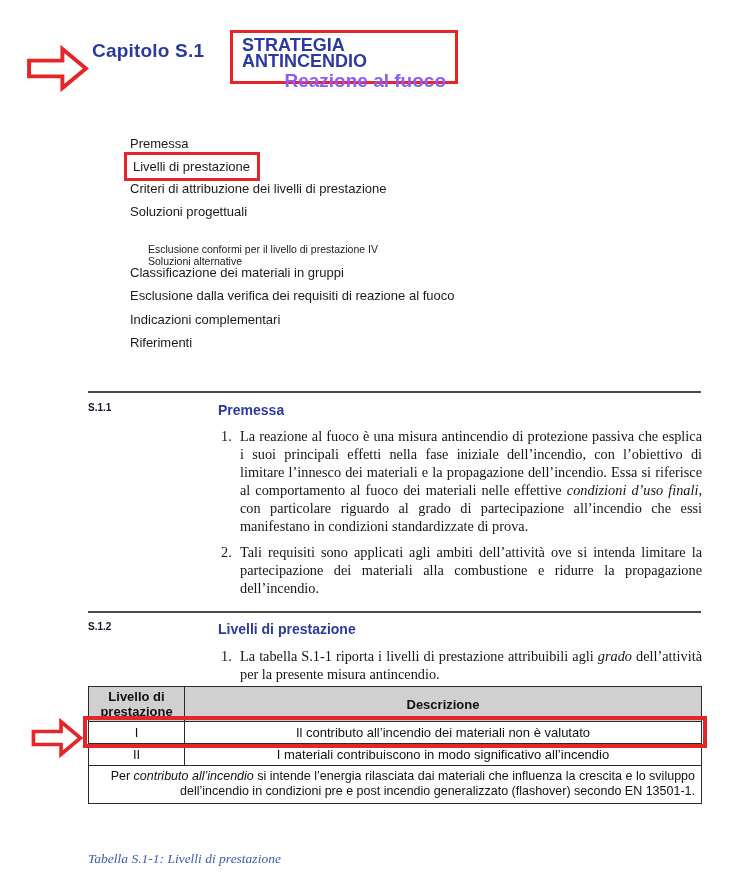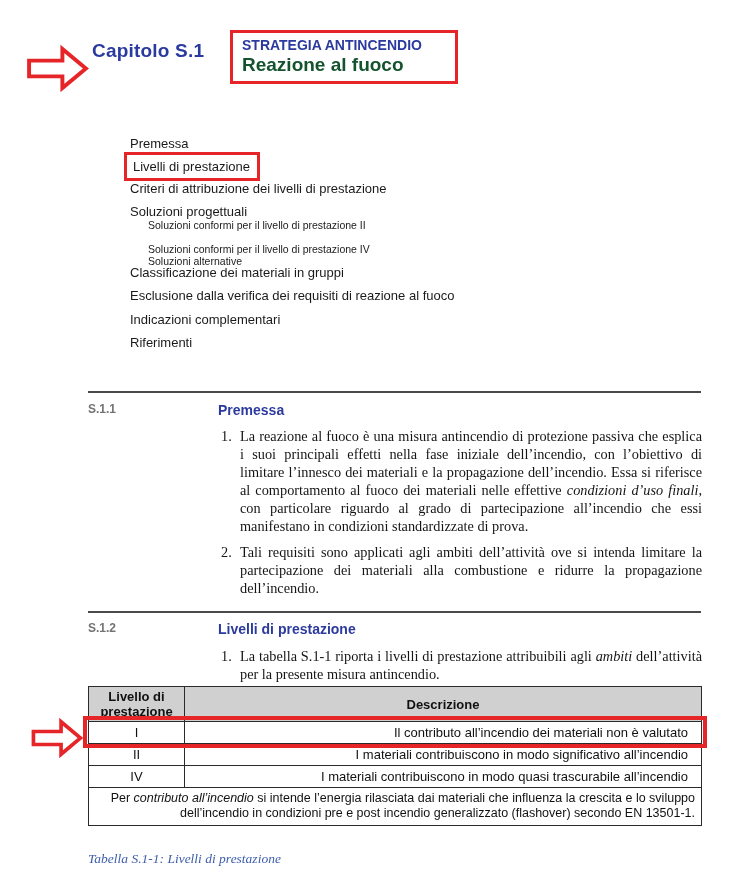--- a/index.html
+++ b/index.html
@@ -14,54 +14,54 @@
   .arrow-top { left:26px; top:44px; }
   .arrow-row { left:31px; top:714px; }
   .chapter-label {
     position:absolute; left:92px; top:40px;
     font-size:19px; font-weight:bold; color:#2b3a9e; letter-spacing:0.2px;
   }
   .banner-box {
     position:absolute; left:230px; top:30px; width:228px; height:54px;
     border:3px solid #e62529; padding:4px 9px 4px 9px; background:#fff;
   }
-  .banner-line1 { font-size:14px; font-weight:bold; color:#2b3a9e; line-height:16px; }
-  .banner-line2 { font-size:19px; font-weight:bold; color:#14532d; line-height:23px; }
+  .banner-line1 { font-size:18px; font-weight:bold; color:#2b3a9e; line-height:16px; }
+  .banner-line2 { font-size:19px; font-weight:bold; color:#8b5cf6; line-height:23px;text-align:right; }
 
   
   .toc-item { position:absolute; left:130px; font-size:13px; color:#1a1a1a; white-space:nowrap; }
   .toc-sub  { position:absolute; left:148px; font-size:10.5px; color:#1a1a1a; white-space:nowrap; }
   .toc-box {
     position:absolute; left:124px; top:152px;
     border:3px solid #e62529; padding:2px 7px 3px 6px; background:#fff;
   }
   .toc-box span { font-size:13px; color:#1a1a1a; white-space:nowrap; }
 
   
   .rule { position:absolute; left:88px; width:613px; height:2px; background:#4a4a4a; }
-  .sec-number { position:absolute; left:88px; font-size:12px; font-weight:bold; color:#737373; }
+  .sec-number { position:absolute; left:88px; font-size:10px; font-weight:bold; color:#0f172a; }
   .sec-title  { position:absolute; left:218px; font-size:14px; font-weight:bold; color:#2b3a9e; }
   .body-block { position:absolute; left:218px; width:484px; font-family:"Liberation Serif", serif;
                 font-size:14.3px; line-height:17.9px; color:#151515; }
   .num-para { position:relative; padding-left:22px; text-align:justify; margin-bottom:9px; }
   .num-para .marker { position:absolute; left:3px; top:0; }
 
   
   .levels-table {
     position:absolute; left:88px; top:686px; width:614px;
     border-collapse:collapse; font-size:13px; color:#111;
   }
   .levels-table th, .levels-table td { border:1px solid #2a2a2a; }
   .levels-table th {
     background:#d0d0d0; font-weight:bold; text-align:center;
     height:34px; line-height:15px; padding:2px 4px;
   }
   .col-level { width:96px; }
   .levels-table td.lvl { text-align:center; height:22px; }
-  .levels-table td.desc { text-align:right; padding:2px 13px; }
+  .levels-table td.desc { text-align:center; padding:2px 13px; }
   .levels-table td.footnote {
     font-size:12.5px; line-height:15px; padding:3px 6px 4px 6px; text-align:right;
   }
   .row-highlight {
     position:absolute; left:83px; top:716px; width:624px; height:32px;
     border:4px solid #e62529; pointer-events:none; background:transparent;
   }
   .table-caption {
     position:absolute; left:88px; top:851px;
     font-family:"Liberation Serif", serif; font-style:italic;
@@ -87,22 +87,21 @@
 
   <div class="toc-item" style="top:136px">Premessa</div>
 
   <div class="toc-box">
     <span>Livelli di prestazione</span>
   </div>
 
   <div class="toc-item" style="top:181px">Criteri di attribuzione dei livelli di prestazione</div>
   <div class="toc-item" style="top:204px">Soluzioni progettuali</div>
 
-  <div class="toc-sub" style="top:219px">Soluzioni conformi per il livello di prestazione II</div>
-  <div class="toc-sub" style="top:243px">Soluzioni conformi per il livello di prestazione IV</div>
+  <div class="toc-sub" style="top:243px">Esclusione conformi per il livello di prestazione IV</div>
   <div class="toc-sub" style="top:255px">Soluzioni alternative</div>
 
   <div class="toc-item" style="top:265px">Classificazione dei materiali in gruppi</div>
   <div class="toc-item" style="top:288px">Esclusione dalla verifica dei requisiti di reazione al fuoco</div>
   <div class="toc-item" style="top:312px">Indicazioni complementari</div>
   <div class="toc-item" style="top:335px">Riferimenti</div>
 
   <div class="rule" style="top:391px"></div>
   <div class="sec-number" style="top:402px">S.1.1</div>
   <div class="sec-title" style="top:402px">Premessa</div>
@@ -118,43 +117,39 @@
     </div>
   </div>
 
   <div class="rule" style="top:611px"></div>
   <div class="sec-number" style="top:621px">S.1.2</div>
   <div class="sec-title" style="top:621px">Livelli di prestazione</div>
 
   <div class="body-block" style="top:648px">
     <div class="num-para">
       <span class="marker">1.</span>
-      <span><span>La tabella S.1-1 riporta i livelli di prestazione attribuibili agli </span><em>ambiti</em><span> dell’attività per la presente misura antincendio.</span></span>
+      <span><span>La tabella S.1-1 riporta i livelli di prestazione attribuibili agli </span><em>grado</em><span> dell’attività per la presente misura antincendio.</span></span>
     </div>
   </div>
 
   <table class="levels-table">
     <tbody>
         <tr>
       <th class="col-level">Livello di<br>prestazione</th>
       <th>Descrizione</th>
     </tr>
     <tr>
       <td class="lvl">I</td>
       <td class="desc">Il contributo all’incendio dei materiali non è valutato</td>
     </tr>
     <tr>
       <td class="lvl">II</td>
       <td class="desc">I materiali contribuiscono in modo significativo all’incendio</td>
     </tr>
     <tr>
-      <td class="lvl">IV</td>
-      <td class="desc">I materiali contribuiscono in modo quasi trascurabile all’incendio</td>
-    </tr>
-    <tr>
       <td class="footnote" colspan="2"><span>Per </span><em>contributo all’incendio</em><span> si intende l’energia rilasciata dai materiali che influenza la crescita e lo sviluppo dell’incendio in condizioni pre e post incendio generalizzato (flashover) secondo EN 13501-1.</span></td>
     </tr>
   </tbody>
     </table>
 
   <div class="row-highlight"></div>
   <svg class="arrow arrow-row" width="52" height="48" viewBox="0 0 64 50">
     <polygon points="3,17 37,17 37,5 61,25 37,45 37,33 3,33" fill="#ffffff" stroke="#e62529" stroke-width="4.5" stroke-linejoin="miter"></polygon>
   </svg>
 

